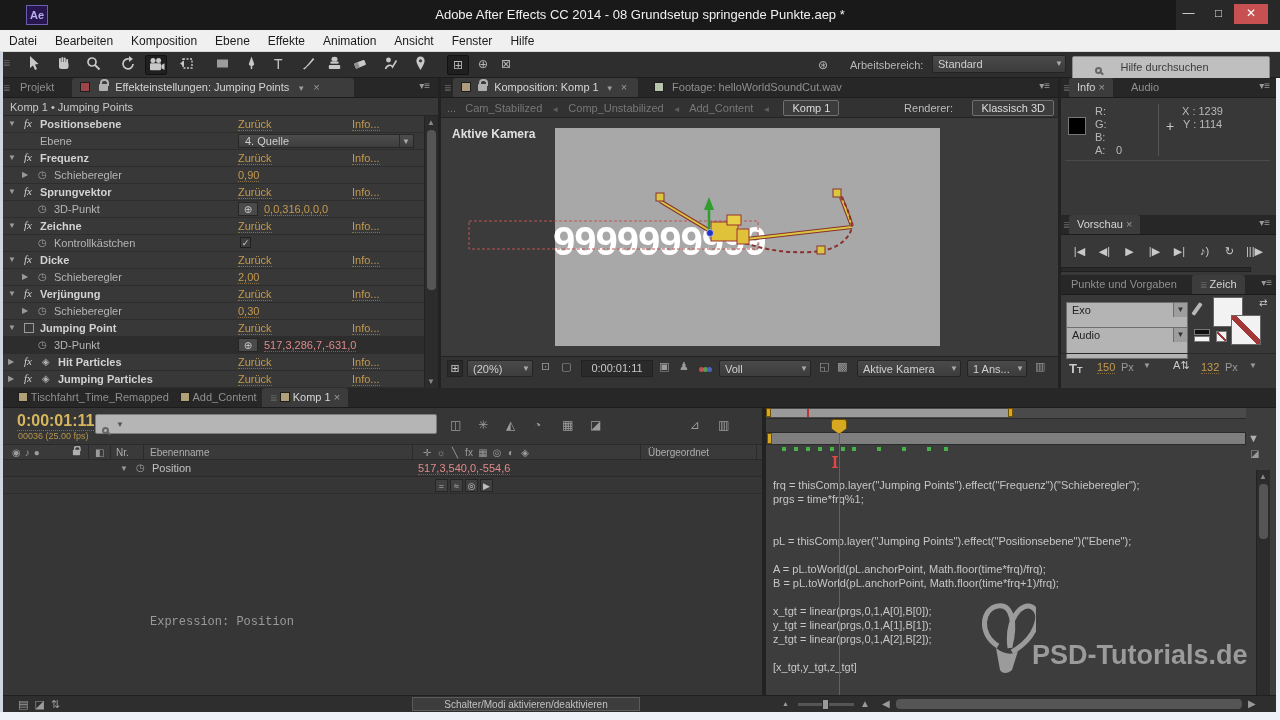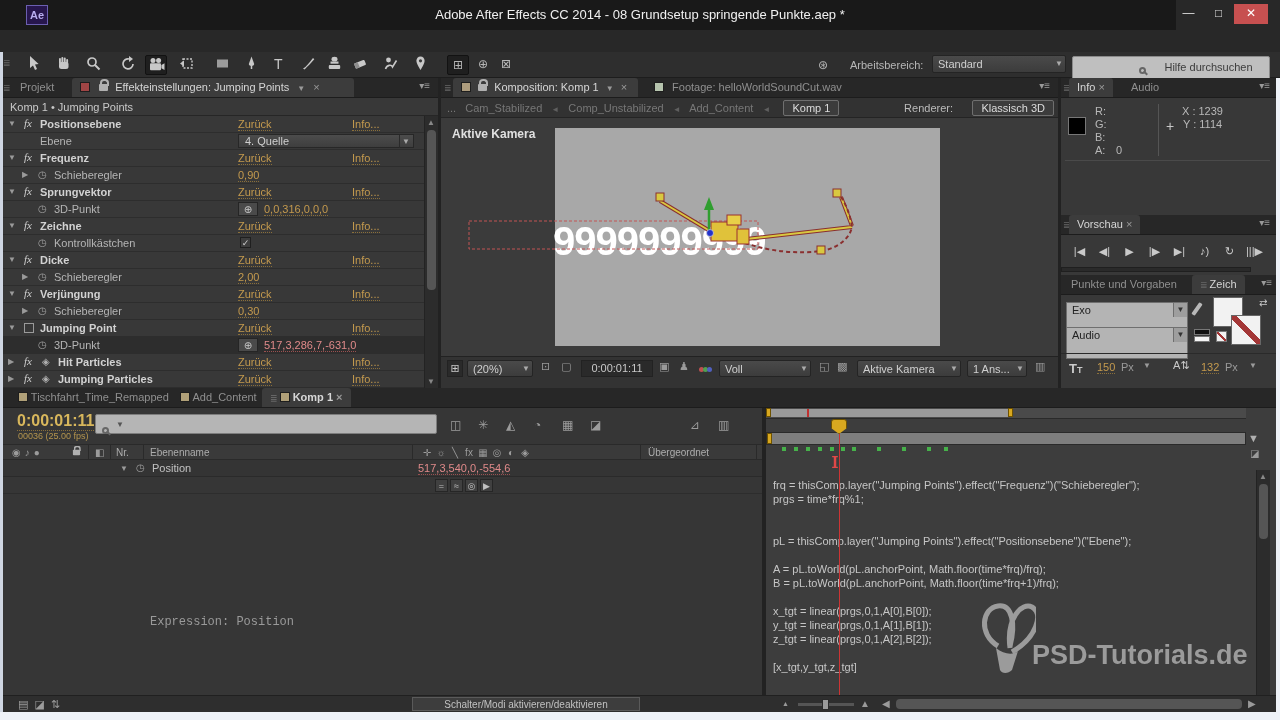--- a/index.html
+++ b/index.html
@@ -16,21 +16,21 @@
   #menubar{left:0;top:30px;width:1280px;height:22px;background:#f0f0f0;border-bottom:1px solid #d8d8d8;}
   .menu-item{display:inline-block;padding:0 9px;font-size:12px;color:#1a1a1a;line-height:22px;}
   
   #toolbar{left:0;top:52px;width:1280px;height:26px;background:#2e2e2e;border-bottom:1px solid #1d1d1d;}
   .tool{position:absolute;top:3px;width:22px;height:20px;text-align:center;}
   .tool.pressed{background:#1f1f1f;border:1px solid #121212;border-radius:2px;}
   .tb-txt{color:#b7b7b7;font-size:12px;line-height:26px;}
   .dd{background:linear-gradient(#4a4a4a,#3c3c3c);border:1px solid #242424;border-radius:2px;color:#cfcfcf;
       font-size:11px;line-height:16px;padding:0 5px;position:absolute;height:18px;}
   .dd .arr{position:absolute;right:2px;top:0;color:#aaa;font-size:8px;line-height:16px;}
-  #help-search{left:1072px;top:4px;width:198px;height:31px;background:#bfbfbf;border:1px solid #8a8a8a;border-radius:2px;padding-left:44px;}
+  #help-search{left:1072px;top:4px;width:198px;height:31px;background:#bfbfbf;border:1px solid #8a8a8a;border-radius:2px;}
   #help-search span{color:#3c3c3c;font-size:11px;line-height:16px;margin-left:18px;display:inline-block;}
   .mag{display:inline-block;width:7px;height:7px;border:2px solid #666;border-radius:50%;position:relative;}
   .mag::after{content:"";position:absolute;width:5px;height:2px;background:#666;transform:rotate(45deg);right:-4px;bottom:-2px;}
   
   .tabbar{background:#272727;border-bottom:1px solid #1c1c1c;}
   .tab{position:absolute;top:0;height:100%;font-size:11px;color:#8f8f8f;line-height:18px;padding:0 8px;}
   .tab.active{background:#3c3c3c;color:#d6d6d6;border-radius:3px 3px 0 0;}
   .grip{color:#666;font-size:9px;letter-spacing:-1px;}
   .pmenu{color:#9a9a9a;font-size:10px;}
   .lock{width:9px;height:7px;background:#b0b0b0;position:relative;display:inline-block;border-radius:1px;}
@@ -129,20 +129,21 @@
 <div id="app">
 
   <div class="abs" id="titlebar">
     <div class="abs" id="ae-badge">Ae</div>
     <div class="abs" id="win-title">Adobe After Effects CC 2014 - 08 Grundsetup springende Punkte.aep *</div>
     <div class="abs winbtn" style="left:1174px;">—</div>
     <div class="abs winbtn" style="left:1204px;">□</div>
     <div class="abs winbtn" id="btn-close" style="left:1234px;">✕</div>
   </div>
 
+  <div class="abs" id="menubar"><span class="menu-item">Datei</span><span class="menu-item">Bearbeiten</span><span class="menu-item">Komposition</span><span class="menu-item">Ebene</span><span class="menu-item">Effekte</span><span class="menu-item">Animation</span><span class="menu-item">Ansicht</span><span class="menu-item">Fenster</span><span class="menu-item">Hilfe</span></div>
 
   <div class="abs" id="toolbar">
     <span class="abs grip" style="left:3px;top:6px;">≣</span>
     <span class="tool" style="left:22px;"><svg width="17" height="17">
           <path d="M5 1 L5 13 L8 10.4 L10 15 L12 14 L10 9.6 L13.6 9 Z" fill="#c8c8c8"></path>
         </svg></span>
     <span class="tool" style="left:52px;"><svg width="17" height="17">
           <g fill="#c8c8c8">
             <rect x="4" y="7" width="9.5" height="7" rx="2.5"></rect>
             <rect x="4" y="3" width="1.9" height="6" rx=".9"></rect>
@@ -469,21 +470,21 @@
     <span class="abs" style="left:112px;top:84px;color:#c9c9c9;font-size:11px;">A⇅</span>
     <span class="abs lnk" style="left:140px;top:86px;font-size:11px;">132</span>
     <span class="abs" style="left:164px;top:86px;color:#9a9a9a;font-size:11px;">Px</span>
     <span class="abs" style="left:188px;top:86px;color:#9a9a9a;font-size:8px;">▼</span>
   </div>
 
   <div class="abs" id="tl">
     <div class="abs" id="tl-tabs">
       <span class="tab" style="left:10px;"><span class="swatch" style="background:#b0a078;vertical-align:-1px;"></span> <span>Tischfahrt_Time_Remapped</span></span>
       <span class="tab" style="left:172px;"><span class="swatch" style="background:#b0a078;vertical-align:-1px;"></span> <span>Add_Content</span></span>
-      <span class="tab active" style="left:262px;font-weight:bold;"><span class="grip">≣</span> <span class="swatch" style="background:#b0a078;vertical-align:-1px;"></span> <span>Komp 1</span> <span style="color:#9a9a9a;">×</span></span>
+      <span class="tab active" style="left:262px;"><span class="grip">≣</span> <span class="swatch" style="background:#b0a078;vertical-align:-1px;"></span> <span>Komp 1</span> <span style="color:#9a9a9a;">×</span></span>
     </div>
 
     <div class="abs" id="tl-left">
       <span class="abs" id="tc-big" style="left:17px;top:4px;">0:00:01:11</span>
       <span class="abs" id="tc-small" style="left:18px;top:23px;">00036 (25.00 fps)</span>
       <div class="abs" id="tl-search">
         <span class="mag abs" style="left:6px;top:5px;"></span>
         <span class="abs" style="left:20px;top:5px;color:#555;font-size:8px;">▼</span>
       </div>
       <span class="tl-ico" style="left:450px;top:10px;">◫</span>

